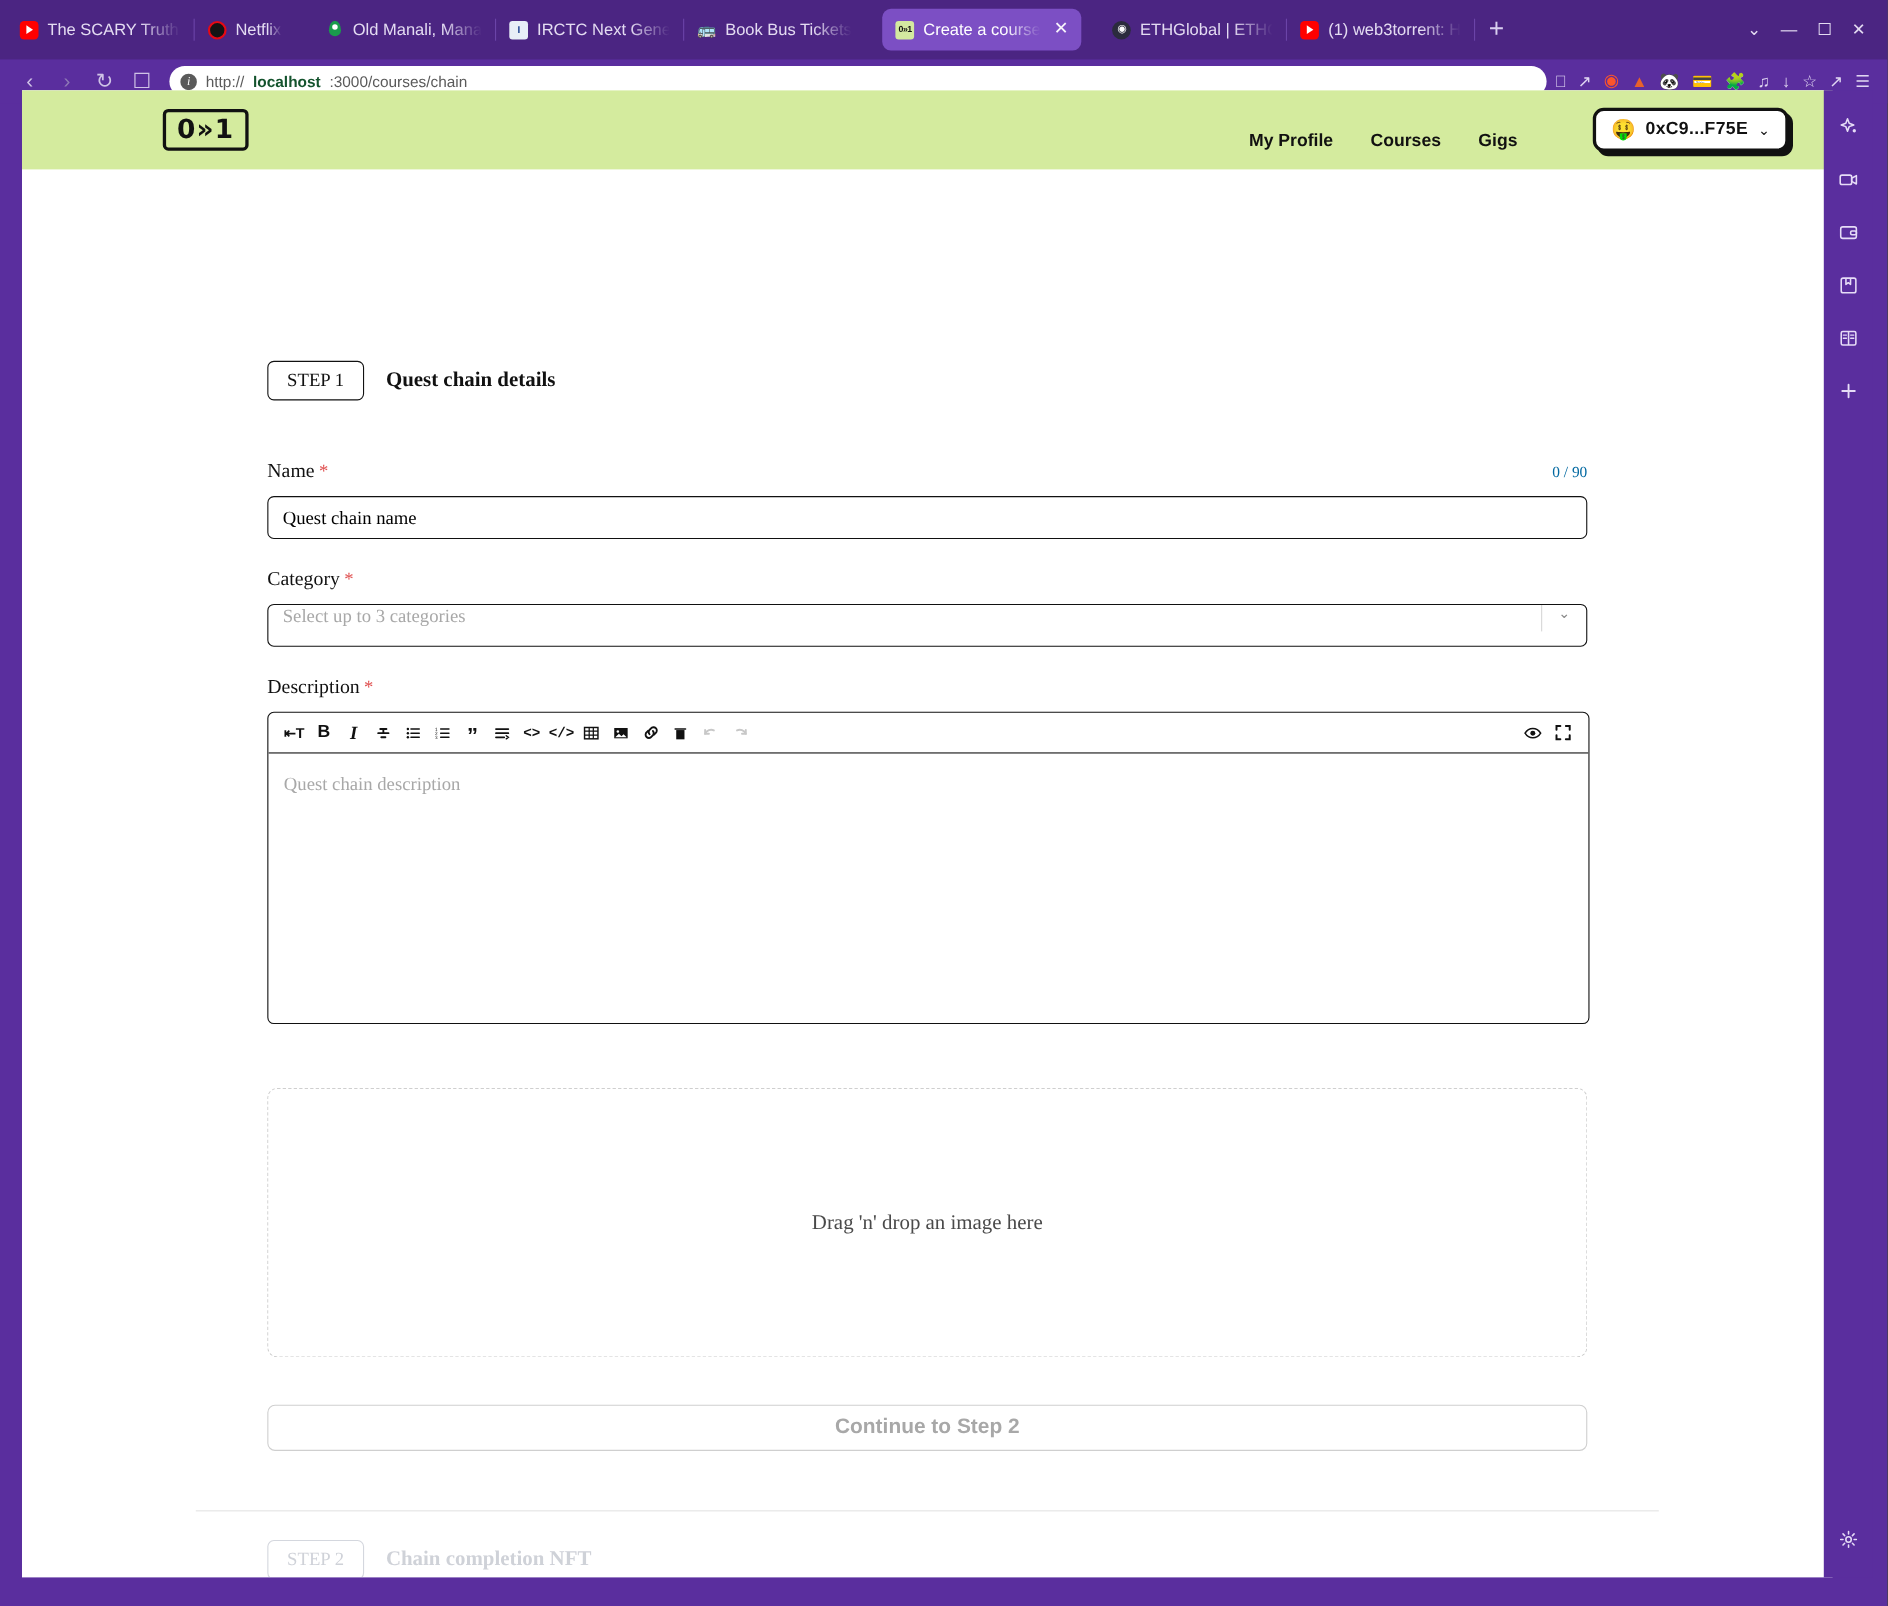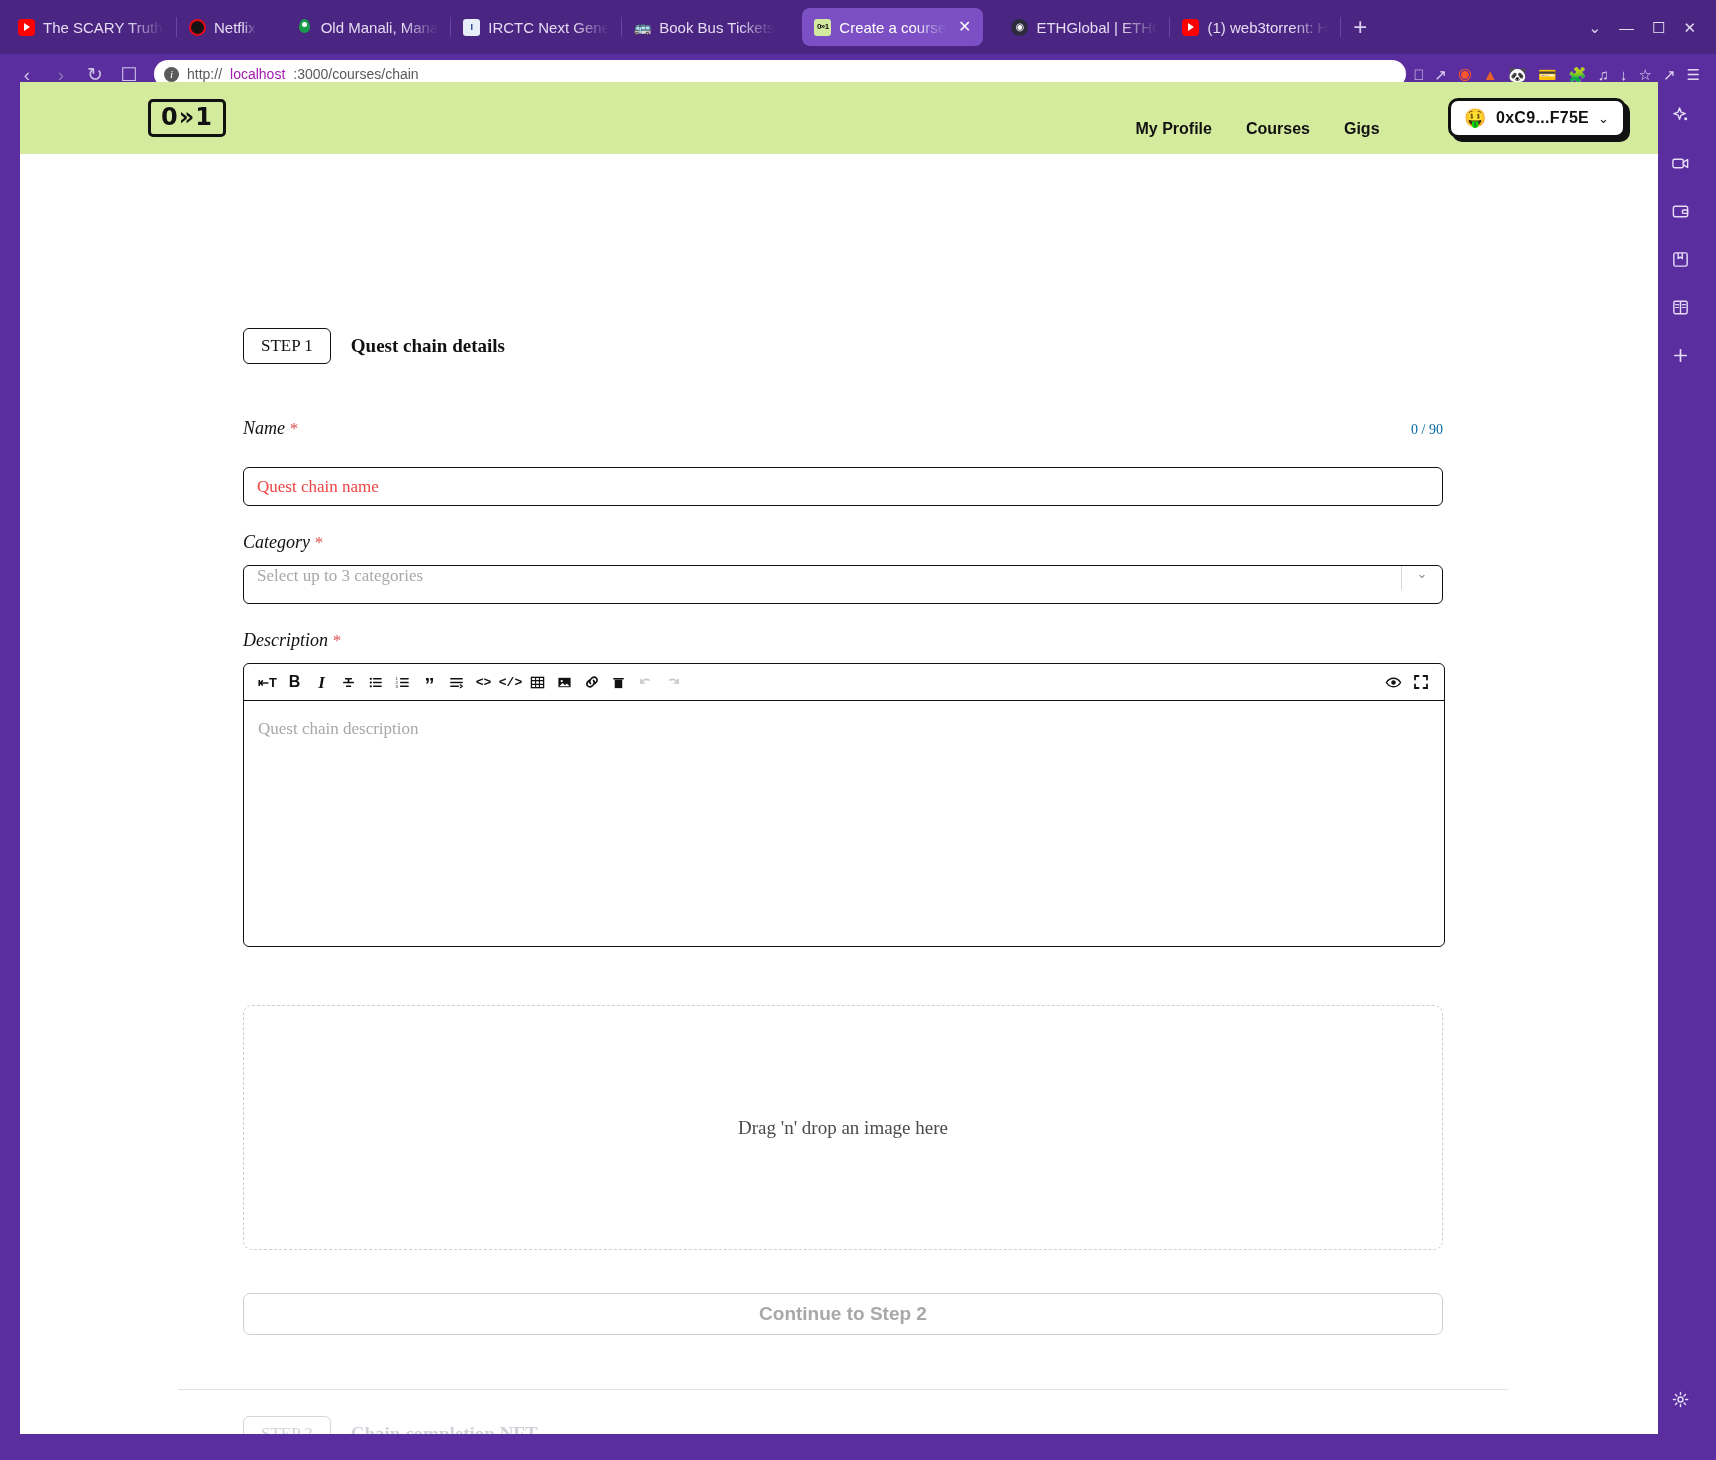--- a/index.html
+++ b/index.html
@@ -68,21 +68,21 @@
   .urlbar{
     flex:1;height:28px;margin:0 8px;background:#ffffff;border-radius:14px;
     display:flex;align-items:center;padding:0 10px;box-sizing:border-box;gap:8px;
     color:#5a5a5a;font-size:14px;
   }
   .urlbar .info{
     width:15px;height:15px;border-radius:50%;background:#5a5a5a;color:#fff;
     font-size:11px;display:flex;align-items:center;justify-content:center;
     font-family:"Liberation Serif",serif;font-style:italic;flex:0 0 auto;
   }
-  .urlbar .u-host{color:#a21caf;font-weight:normal;}
+  .urlbar .u-host{color:#14532d;font-weight:bold;}
   .navicons{display:flex;align-items:center;gap:11px;padding-right:6px;color:#e0d6f2;font-size:15px;}
   .navicons .ic{line-height:1;}
   .brave-lion{color:#fb542b;font-size:16px;}
   .brave-tri{color:#e8622a;font-size:15px;}
 
   
   .viewport{
     position:absolute;left:20px;top:82px;width:1646px;height:1352px;
     background:#ffffff;overflow:hidden;
   }
@@ -112,32 +112,32 @@
   .form{width:1200px;margin:0 auto;padding-top:162px;}
   .steprow{display:flex;align-items:center;gap:20px;}
   .stepbadge{
     border:1.6px solid #111;border-radius:6px;padding:7px 17px;
     font-family:"Liberation Serif", serif;font-size:17px;color:#111;
   }
   .steptitle{font-family:"Liberation Serif", serif;font-weight:bold;font-size:19px;color:#111;}
 
   .fieldlabel{
     font-family:"Liberation Serif", serif;font-size:18px;color:#111;
-    display:flex;align-items:baseline;font-style:italic;
+    display:flex;align-items:baseline;
   }
   .req{color:#e05252;margin-left:4px;font-size:17px;}
   .labelrow{display:flex;align-items:baseline;justify-content:space-between;}
   .counter{font-family:"Liberation Serif", serif;font-size:14px;color:#0369a1;}
 
   .f-name{margin-top:54px;}
   .textinput{
-    margin-top:28px;width:100%;height:39px;box-sizing:border-box;
+    margin-top:12px;width:100%;height:39px;box-sizing:border-box;
     border:1.6px solid #111;border-radius:6px;background:#fff;
     display:flex;align-items:center;padding:0 13px;
-    font-family:"Liberation Serif", serif;font-size:17px;color:#ef4444;
+    font-family:"Liberation Serif", serif;font-size:17px;color:#000000;
   }
   .f-cat{margin-top:26px;}
   .select{
     margin-top:12px;width:100%;height:39px;box-sizing:border-box;
     border:1.6px solid #111;border-radius:6px;background:#fff;
     display:flex;align-items:flex-start;padding:0 0 0 13px;
     font-family:"Liberation Serif", serif;font-size:17px;color:#a8a8a8;
   }
   .select .sep{margin-left:auto;width:1px;height:24px;background:#d6d6d6;}
   .select .chev{width:40px;text-align:center;color:#8a8a8a;font-size:13px;}

